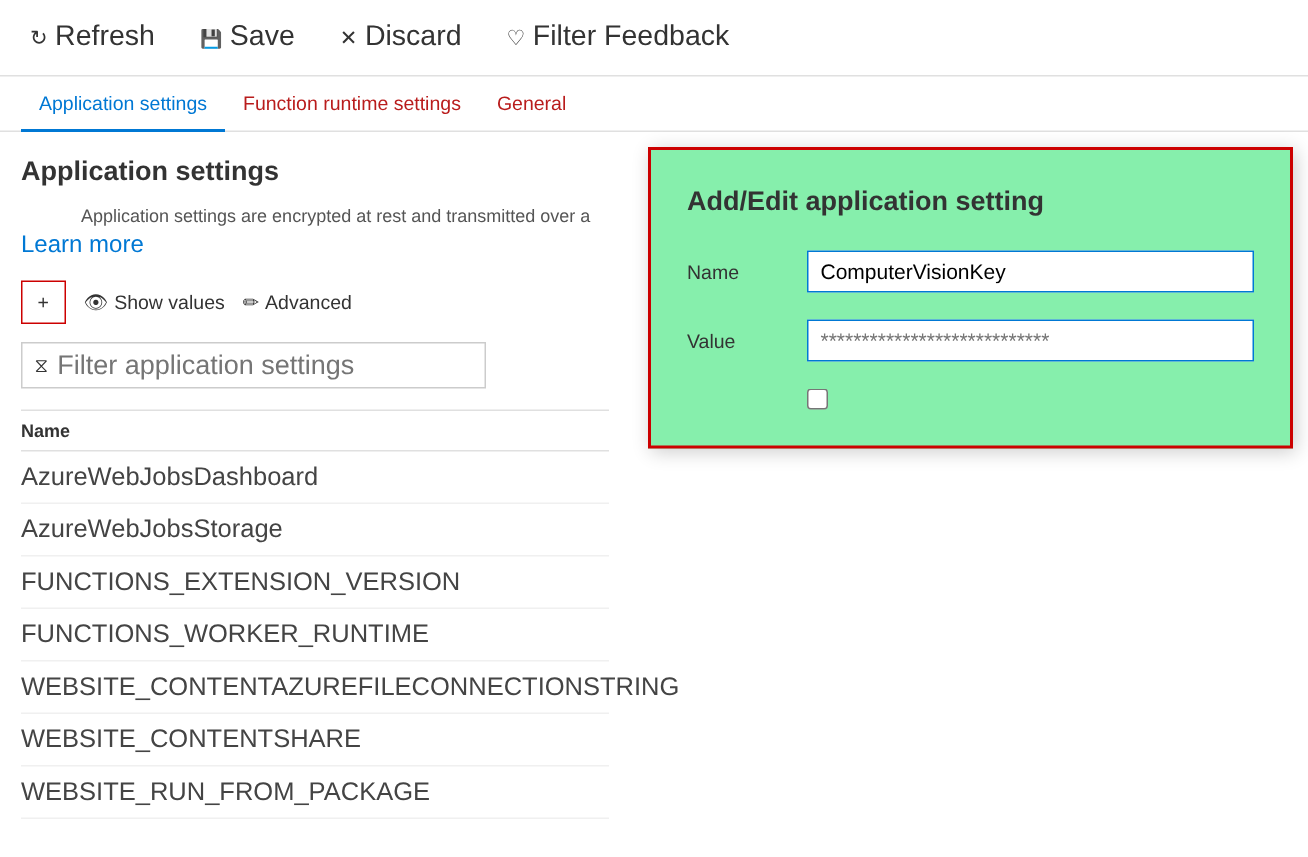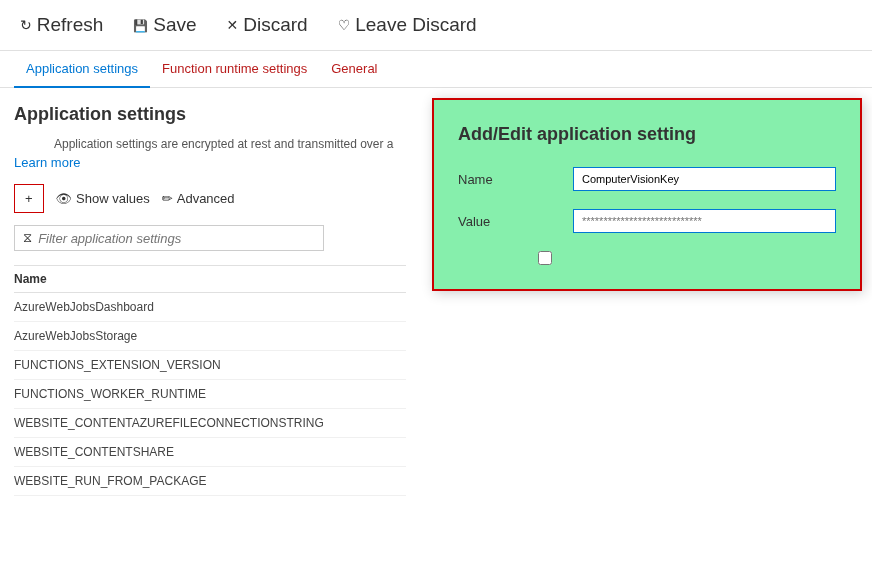--- a/index.html
+++ b/index.html
@@ -67,21 +67,21 @@
       margin-bottom: 12px;
     }
     .description {
       font-size: 12px;
       color: #555;
       margin-bottom: 4px;
       margin-left: 40px;
     }
     .learn-more {
       color: #0078d4;
-      font-size: 13px;
+      font-size: 16px;
       text-decoration: none;
       cursor: pointer;
       display: inline-block;
       margin-bottom: 14px;
     }
 
     
     .action-bar {
       display: flex;
       align-items: center;
@@ -116,39 +116,38 @@
       align-items: center;
       border: 1px solid #ccc;
       padding: 4px 8px;
       width: 310px;
       margin-bottom: 14px;
       gap: 6px;
     }
     .filter-box input {
       border: none;
       outline: none;
-      font-size: 13px;
+      font-size: 18px;
       width: 100%;
       color: #0f172a;
-      font-style: italic;
     }
 
     
     .table-header {
       border-top: 1px solid #e0e0e0;
       border-bottom: 1px solid #e0e0e0;
       padding: 6px 0;
       font-weight: 600;
       font-size: 12px;
       color: #333;
     }
     .table-row {
       padding: 7px 0;
       border-bottom: 1px solid #f0f0f0;
-      font-size: 12px;
+      font-size: 17px;
       color: #444;
     }
     .panel {
       position: absolute;
       top: 10px;
       right: 10px;
       width: 430px;
       background: #86efac;
       border: 2px solid #c00;
       padding: 24px;
@@ -168,23 +167,22 @@
     .form-label {
       width: 80px;
       font-size: 13px;
       color: #333;
       font-weight: 400;
     }
     .form-input {
       flex: 1;
       border: 1px solid #0078d4;
       padding: 5px 8px;
-      font-size: 11px;
+      font-size: 14px;
       outline: none;
-      margin-left: 35px;
     }
     .form-input.value-input {
       border: 1px solid #0078d4;
     }
     .checkbox-row {
       display: flex;
       align-items: center;
       gap: 8px;
       margin-left: 80px;
       margin-top: 6px;
@@ -223,21 +221,21 @@
   <button class="toolbar-btn">
     <span class="icon icon-save"></span>
     <span>Save</span>
   </button>
   <button class="toolbar-btn">
     <span class="icon icon-discard"></span>
     <span>Discard</span>
   </button>
   <button class="toolbar-btn">
     <span class="icon icon-feedback"></span>
-    <span>Leave Discard</span>
+    <span>Filter Feedback</span>
   </button>
 </div>
 
 <div class="tabs">
   <div class="tab active">
     <span>Application settings</span>
   </div>
   <div class="tab">
     <span>Function runtime settings</span>
   </div>

